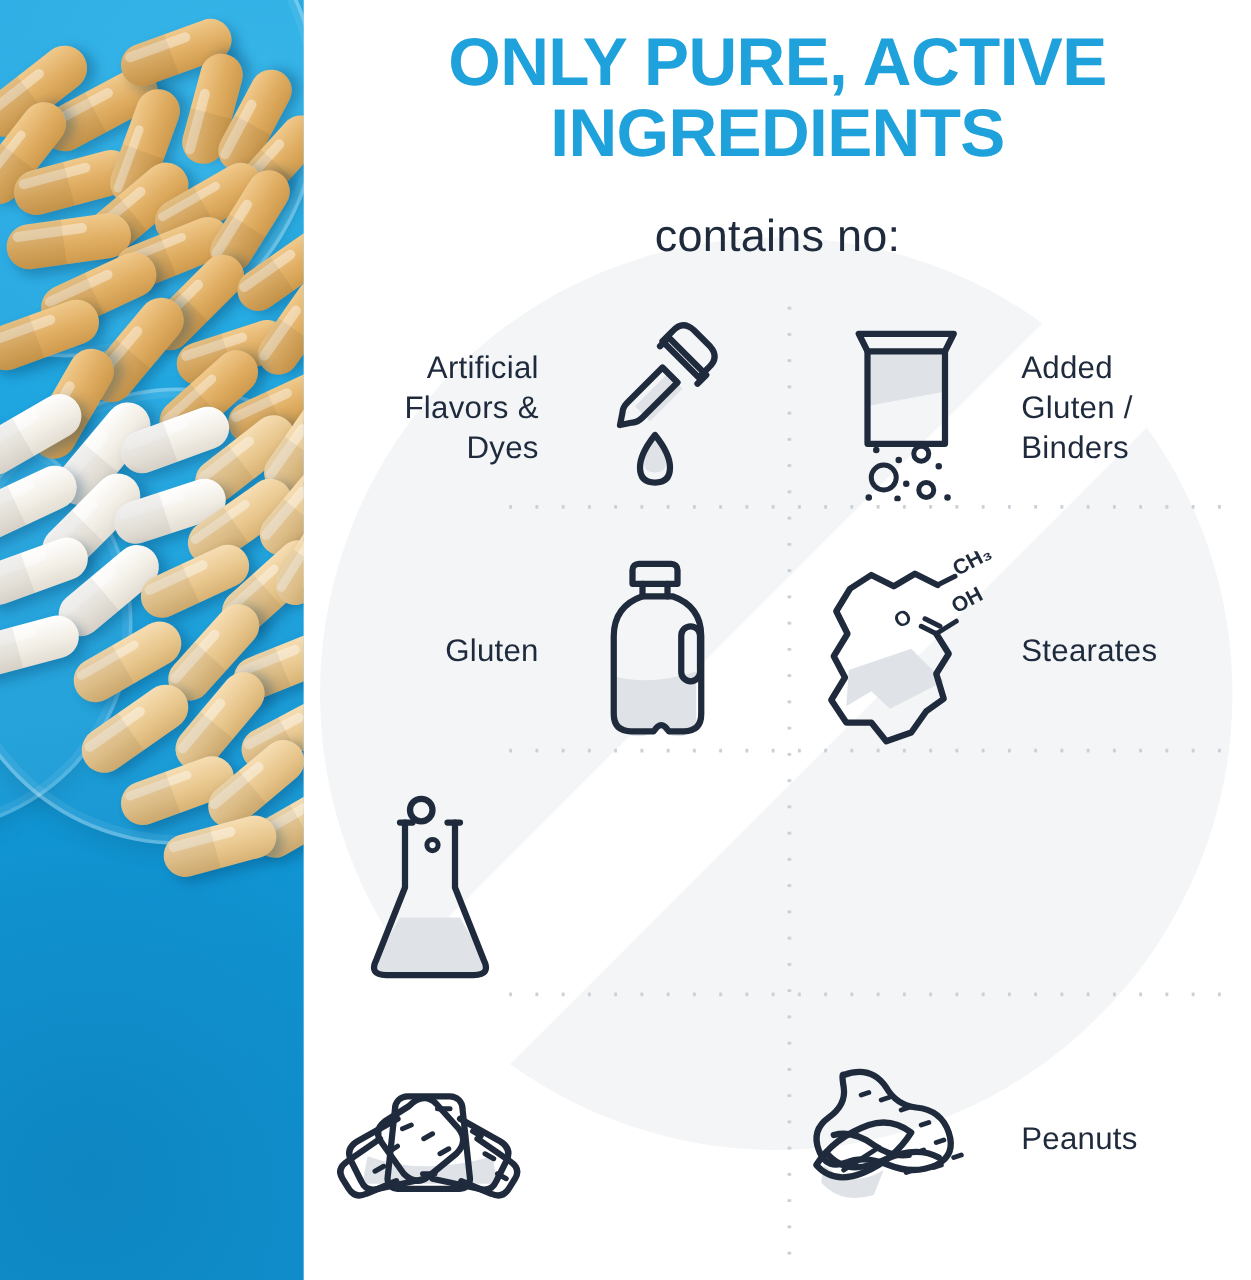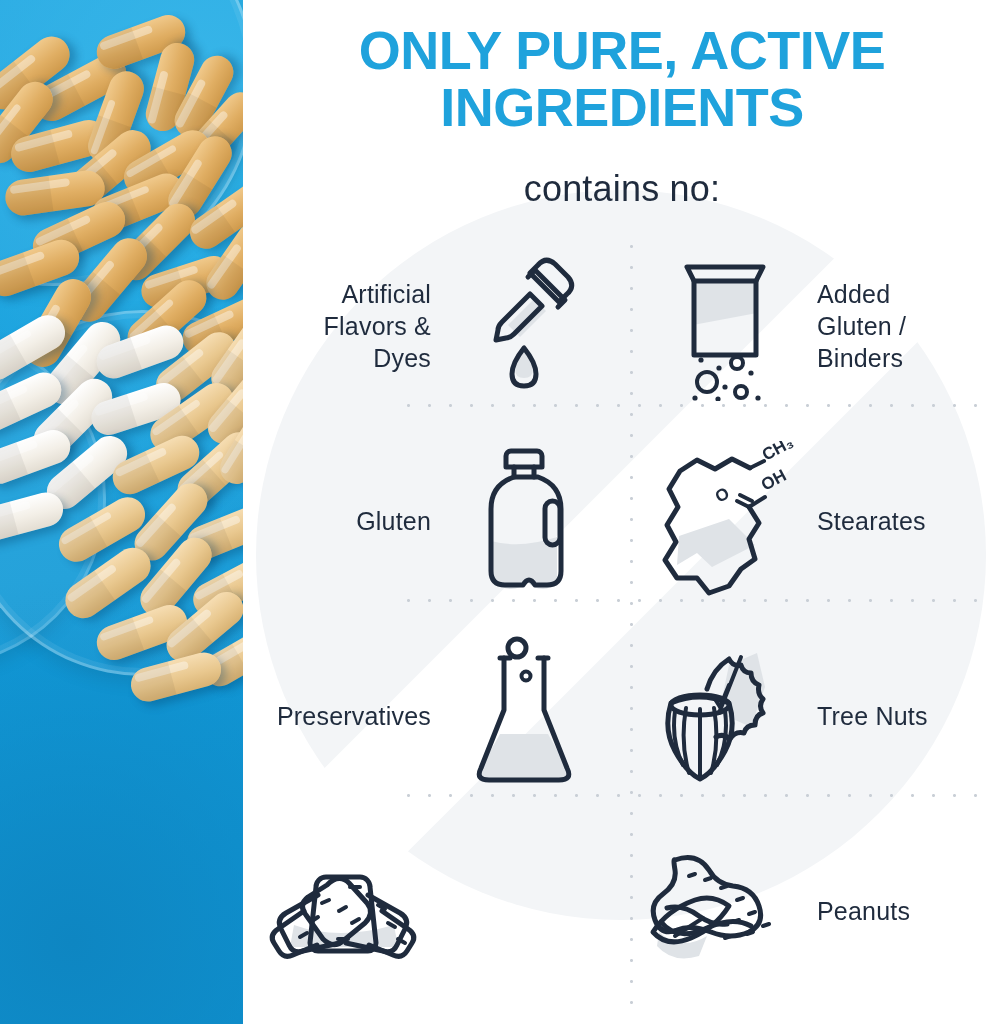--- a/index.html
+++ b/index.html
@@ -245,45 +245,29 @@
               <text class="chem-txt" x="128" y="50" transform="rotate(-28 128 50)">OH</text>
             </svg>
           </div>
           <div class="label">Stearates</div>
         </div>
         <div class="hsep" style="top:176px"></div>
       </div>
 
       <div class="row">
         <div class="cell left">
-          <div class="label">Preservatives</div>
           <div class="iconbox">
             <svg width="120" height="160" viewBox="0 0 120 160">
               <path class="sh" d="M36 98 h48 l20 35 q4 9 -6 9 h-76 q-10 0 -6 -9 Z"></path>
               <path class="ln" d="M40 22 v52 L17 132 q-6 12 8 12 h70 q14 0 8 -12 L80 74 V22"></path>
               <path class="ln" d="M36 22 h10 M74 22 h10"></path>
               <circle class="ln" cx="53" cy="12" r="9"></circle>
               <circle class="ln-thin" cx="62" cy="40" r="4.5"></circle>
             </svg>
           </div>
-        </div>
-        <div class="cell right">
-          <div class="iconbox">
-            <svg width="160" height="150" viewBox="0 0 160 150">
-              <path class="sh" d="M84 24 L112 12 L120 46 L106 86 L74 72 Z"></path>
-              <path class="ln" d="M62 48 q6 -20 22 -30 q4 8 12 6 q2 8 10 8 q0 9 8 12 q-2 9 4 14
-                                   q-5 7 0 14 q-8 2 -8 12 q-9 0 -11 8 q-9 -2 -14 6 q-7 -6 -14 -2"></path>
-              <path class="ln-thin" d="M96 16 L74 72"></path>
-              <path class="ln-thin" d="M84 44 L75 66 M70 58 L75 66"></path>
-              <path class="ln" d="M26 62 q28 -12 58 0 q8 26 -4 48 q-12 22 -25 28 q-13 -6 -25 -28 q-12 -22 -4 -48 Z"></path>
-              <ellipse class="ln" cx="55" cy="64" rx="29" ry="10"></ellipse>
-              <path class="ln-thin" d="M55 68 v70 M41 67 q-6 35 3 65 M69 67 q6 35 -3 65 M30 70 q-4 30 8 54 M80 70 q4 30 -8 54"></path>
-            </svg>
-          </div>
-          <div class="label">Tree Nuts</div>
         </div>
         <div class="hsep" style="top:176px"></div>
       </div>
 
       <div class="row">
         <div class="cell left">
           <div class="iconbox">
             <svg width="175" height="120" viewBox="0 0 175 120">
               <path class="sh" d="M38 74 q44 16 100 0 l4 22 h-108 Z"></path>
               <path class="ln" d="M73 36 q12 -12 22 -2 l18 20 q8 10 -2 20 l-22 18 q-10 8 -20 -2 L52 66 q-8 -10 2 -18 Z" transform="translate(-2,-2)"></path>

